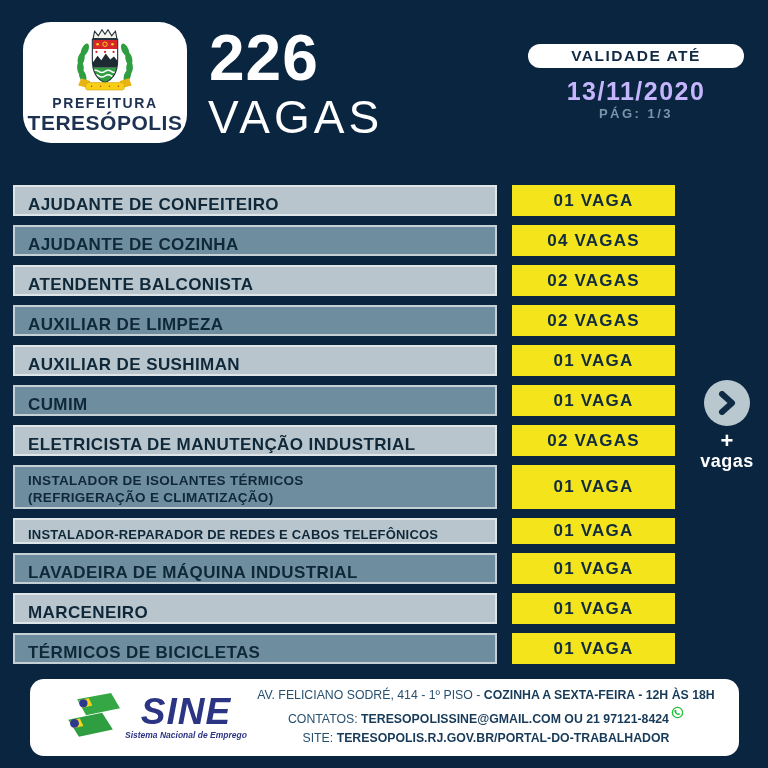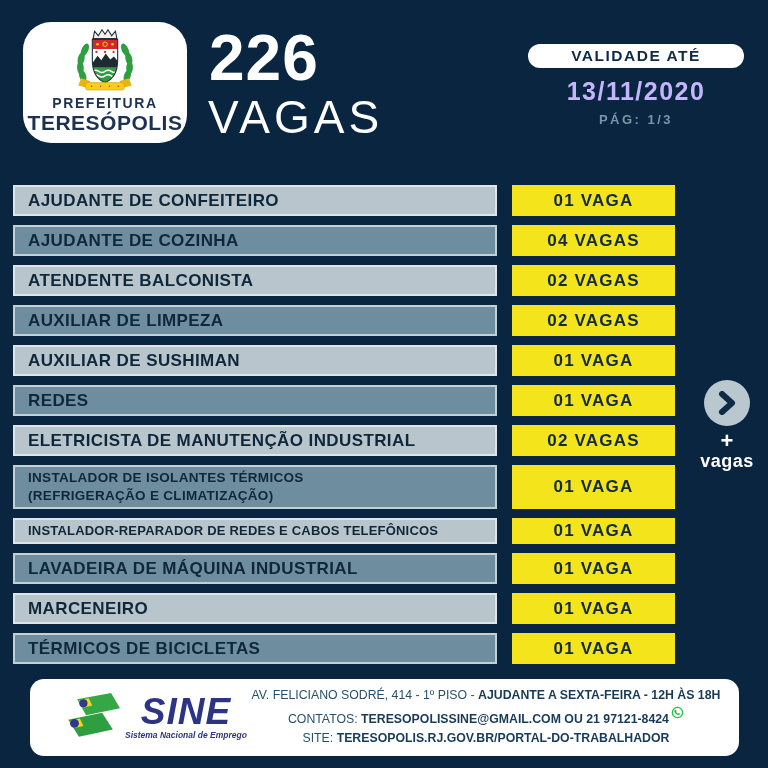--- a/index.html
+++ b/index.html
@@ -26,28 +26,28 @@
   .count-label{
     position:absolute;left:208px;top:94px;
     font-size:46px;font-weight:normal;color:#fff;line-height:1;letter-spacing:4px;
   }
   .validity{position:absolute;left:528px;top:44px;width:216px;text-align:center;}
   .validity-pill{
     height:24px;background:#fff;border-radius:12px;
     color:#0f2a42;font-weight:bold;font-size:15.5px;letter-spacing:1.5px;line-height:24px;
   }
   .validity-date{margin-top:9px;color:#c4b5fd;font-weight:bold;font-size:25px;letter-spacing:1.5px;}
-  .validity-page{margin-top:6px;color:#7d94a8;font-weight:bold;font-size:13px;letter-spacing:2.5px;}
+  .validity-page{margin-top:0;color:#7d94a8;font-weight:bold;font-size:13px;letter-spacing:2.5px;}
   
   .job-list{position:absolute;left:13px;top:185px;width:674px;}
   .job-row{display:flex;gap:15px;margin-bottom:9px;}
   .job-bar{
     width:484px;height:31px;box-sizing:border-box;
     border:2px solid #dde5e9;
-    display:flex;flex-direction:column;justify-content:center;
+    display:flex;flex-direction:column;justify-content:flex-end;
     padding-left:13px;
   }
   .job-row.light .job-bar{background:#b8c5cd;}
   .job-row.dark  .job-bar{background:#6e8d9e;border-color:#c5d0d6;}
   .job-title{
     font-size:17px;font-weight:bold;color:#0f2839;letter-spacing:.4px;line-height:1.05;
     white-space:nowrap;
   }
   .job-row.tall .job-bar{height:44px;}
   .job-row.tall .job-title,.job-title2{font-size:13.5px;letter-spacing:.3px;line-height:1.3;}
@@ -166,21 +166,21 @@
       <div class="job-badge">02 VAGAS</div>
     </div>
     <div class="job-row light">
       <div class="job-bar">
         <div class="job-title">AUXILIAR DE SUSHIMAN</div>
       </div>
       <div class="job-badge">01 VAGA</div>
     </div>
     <div class="job-row dark">
       <div class="job-bar">
-        <div class="job-title">REDES</div>
+        <div class="job-title">CUMIM</div>
       </div>
       <div class="job-badge">01 VAGA</div>
     </div>
     <div class="job-row light">
       <div class="job-bar">
         <div class="job-title">ELETRICISTA DE MANUTENÇÃO INDUSTRIAL</div>
       </div>
       <div class="job-badge">02 VAGAS</div>
     </div>
     <div class="job-row dark tall">
@@ -238,21 +238,21 @@
       <polygon points="14,8 25,6 29,14 18,16.5" fill="#f8d514"></polygon>
       <circle cx="19" cy="11.5" r="4.6" fill="#2b3990"></circle>
     </svg>
     <div class="sine-text">
       <div class="sine-name">SINE</div>
       <div class="sine-tagline">Sistema Nacional de Emprego</div>
     </div>
   </div>
   <div class="footer-info">
     <div>
-      <span class="fi-normal">AV. FELICIANO SODRÉ, 414 - 1º PISO - </span><span class="fi-bold">AJUDANTE A SEXTA-FEIRA - 12H ÀS 18H</span>
+      <span class="fi-normal">AV. FELICIANO SODRÉ, 414 - 1º PISO - </span><span class="fi-bold">COZINHA A SEXTA-FEIRA - 12H ÀS 18H</span>
     </div>
     <div>
       <span class="fi-normal">CONTATOS: </span><span class="fi-bold">TERESOPOLISSINE@GMAIL.COM OU 21 97121-8424</span><svg class="wa-icon" width="13" height="13" viewBox="0 0 24 24">
           <circle cx="12" cy="12" r="9.5" fill="none" stroke="#25c13d" stroke-width="2.4"></circle>
           <path d="M8.8,6.8 l1.8,2.3 -1.1,1.4 c0.7,1.6 2,2.9 3.6,3.6 l1.4,-1.1 2.3,1.8 c-0.6,1.7 -2.2,2.3 -4,1.7 c-3.1,-1 -5.5,-3.4 -6.5,-6.5 c-0.6,-1.8 0,-3.4 2.5,-3.2 z" fill="#25c13d"></path>
         </svg>
     </div>
     <div>
       <span class="fi-normal">SITE: </span><span class="fi-bold">TERESOPOLIS.RJ.GOV.BR/PORTAL-DO-TRABALHADOR</span>
     </div>

